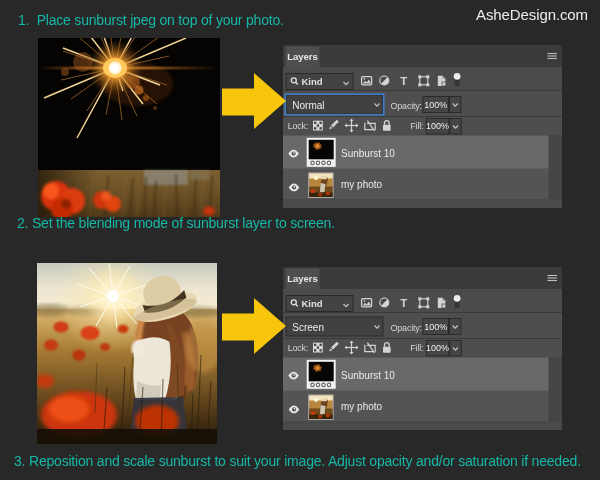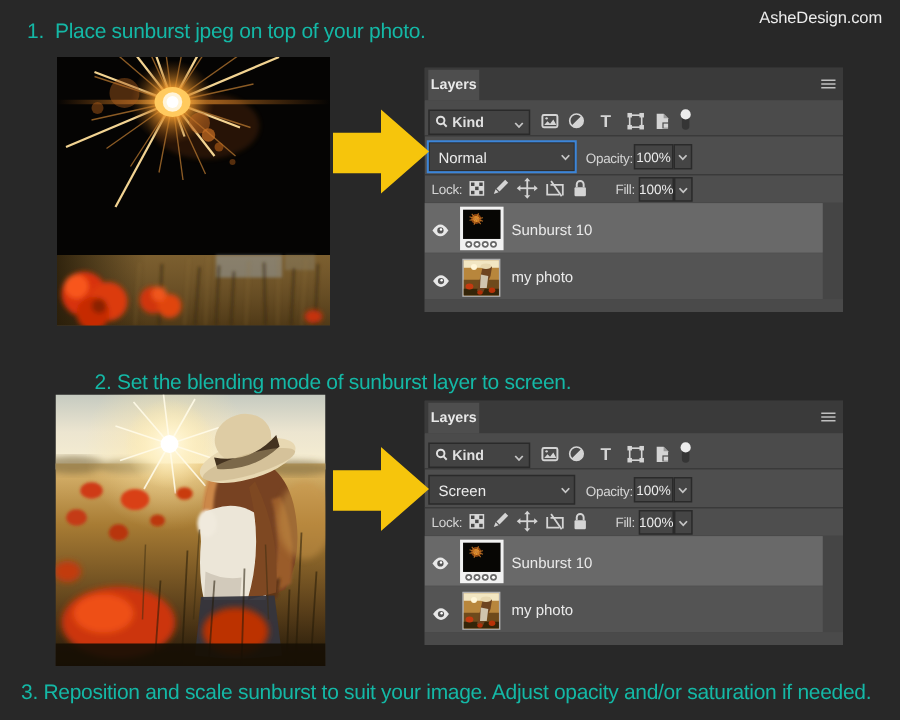--- a/index.html
+++ b/index.html
@@ -5,22 +5,22 @@
   html,body{margin:0;padding:0;}
   body{width:600px;height:480px;background:#282828;overflow:hidden;
        font-family:"Liberation Sans", sans-serif;position:relative;}
   .abs{position:absolute;}
   .step{color:#14b8a6;font-size:14px;letter-spacing:-0.2px;white-space:nowrap;}
   svg text{font-family:"Liberation Sans", sans-serif;}
 </style>
 </head>
 <body>
 <div class="abs step" style="left:18px;top:12px;">1.&nbsp; Place sunburst jpeg on top of your photo.</div>
-<div class="abs" style="right:12px;top:6px;color:#ececec;font-size:11px;letter-spacing:-0.1px;">AsheDesign.com</div>
-<div class="abs step" style="left:17px;top:246px;margin-left:46px;">2. Set the blending mode of sunburst layer to screen.</div>
+<div class="abs" style="right:12px;top:6px;color:#ececec;font-size:15px;letter-spacing:-0.1px;">AsheDesign.com</div>
+<div class="abs step" style="left:17px;top:215px;">2. Set the blending mode of sunburst layer to screen.</div>
 <div class="abs step" style="left:14px;top:453px;">3. Reposition and scale sunburst to suit your image. Adjust opacity and/or saturation if needed.</div>
 
 <svg class="abs" style="left:38px;top:38px;" width="182" height="179" viewBox="0 0 182 179">
   <defs>
     <filter id="sblur">
         <feGaussianBlur stdDeviation="1"></feGaussianBlur>
       </filter>
     <filter id="pblur">
         <feGaussianBlur stdDeviation="1.6"></feGaussianBlur>
       </filter>

